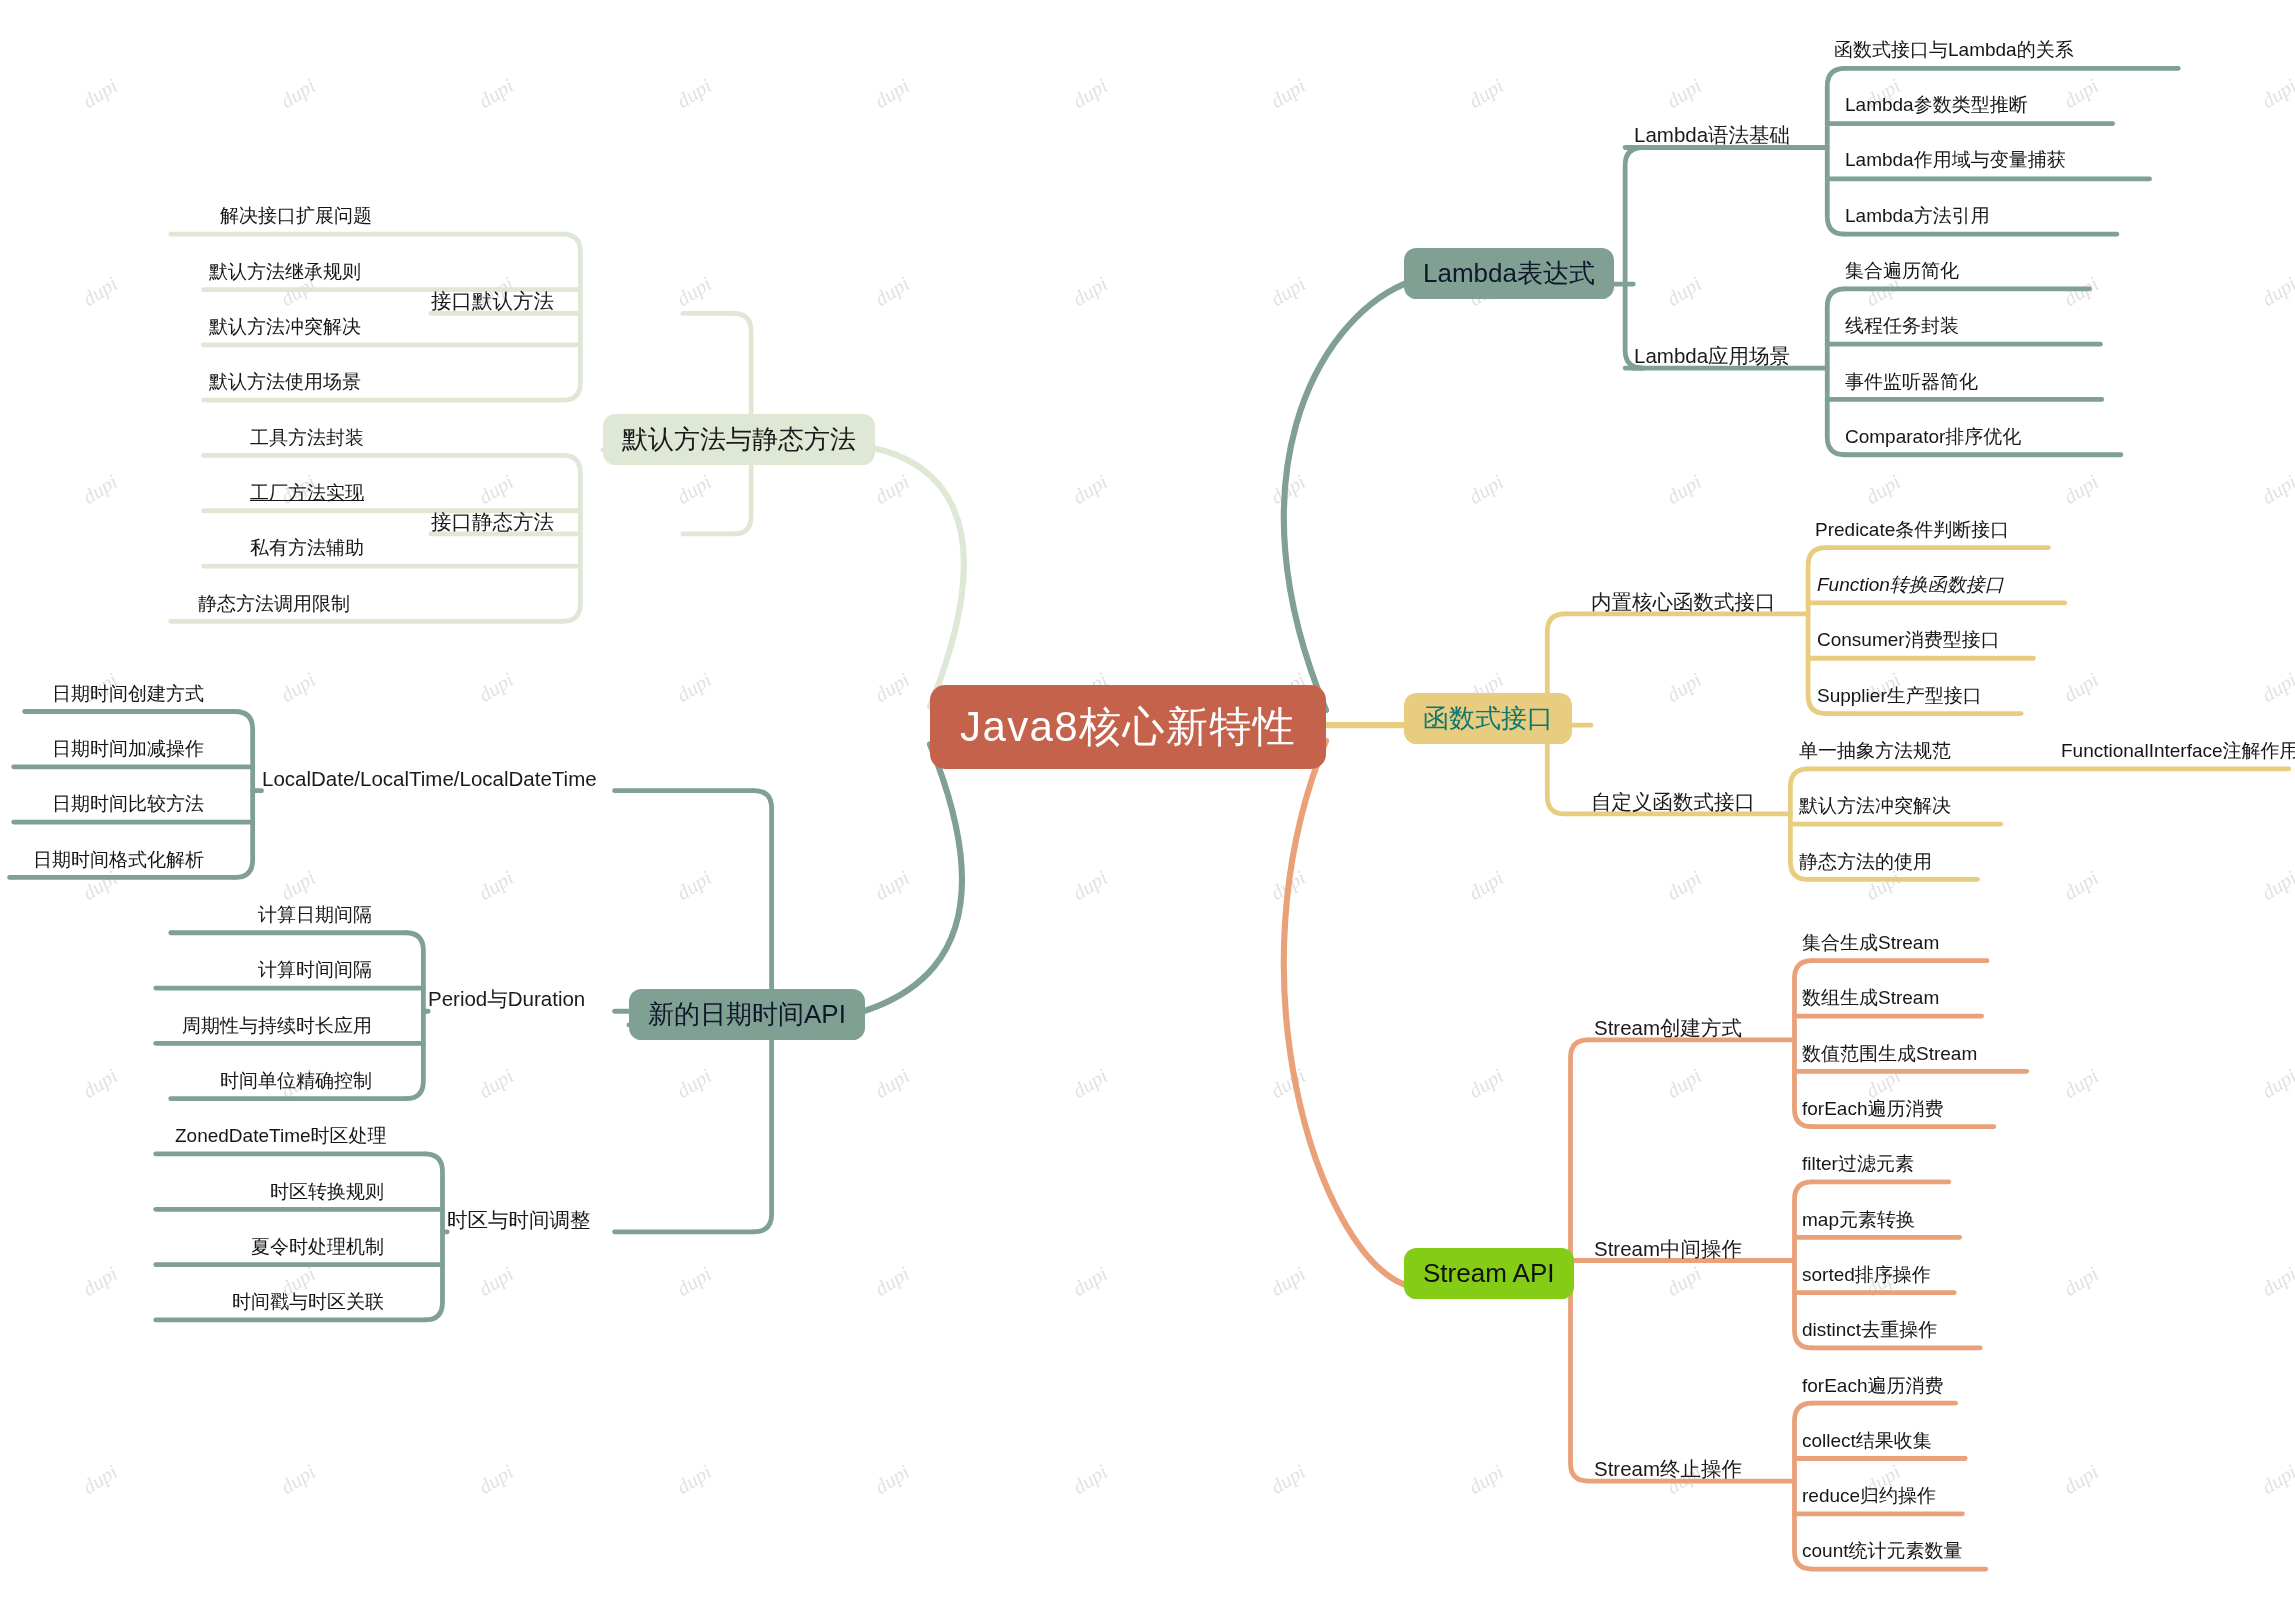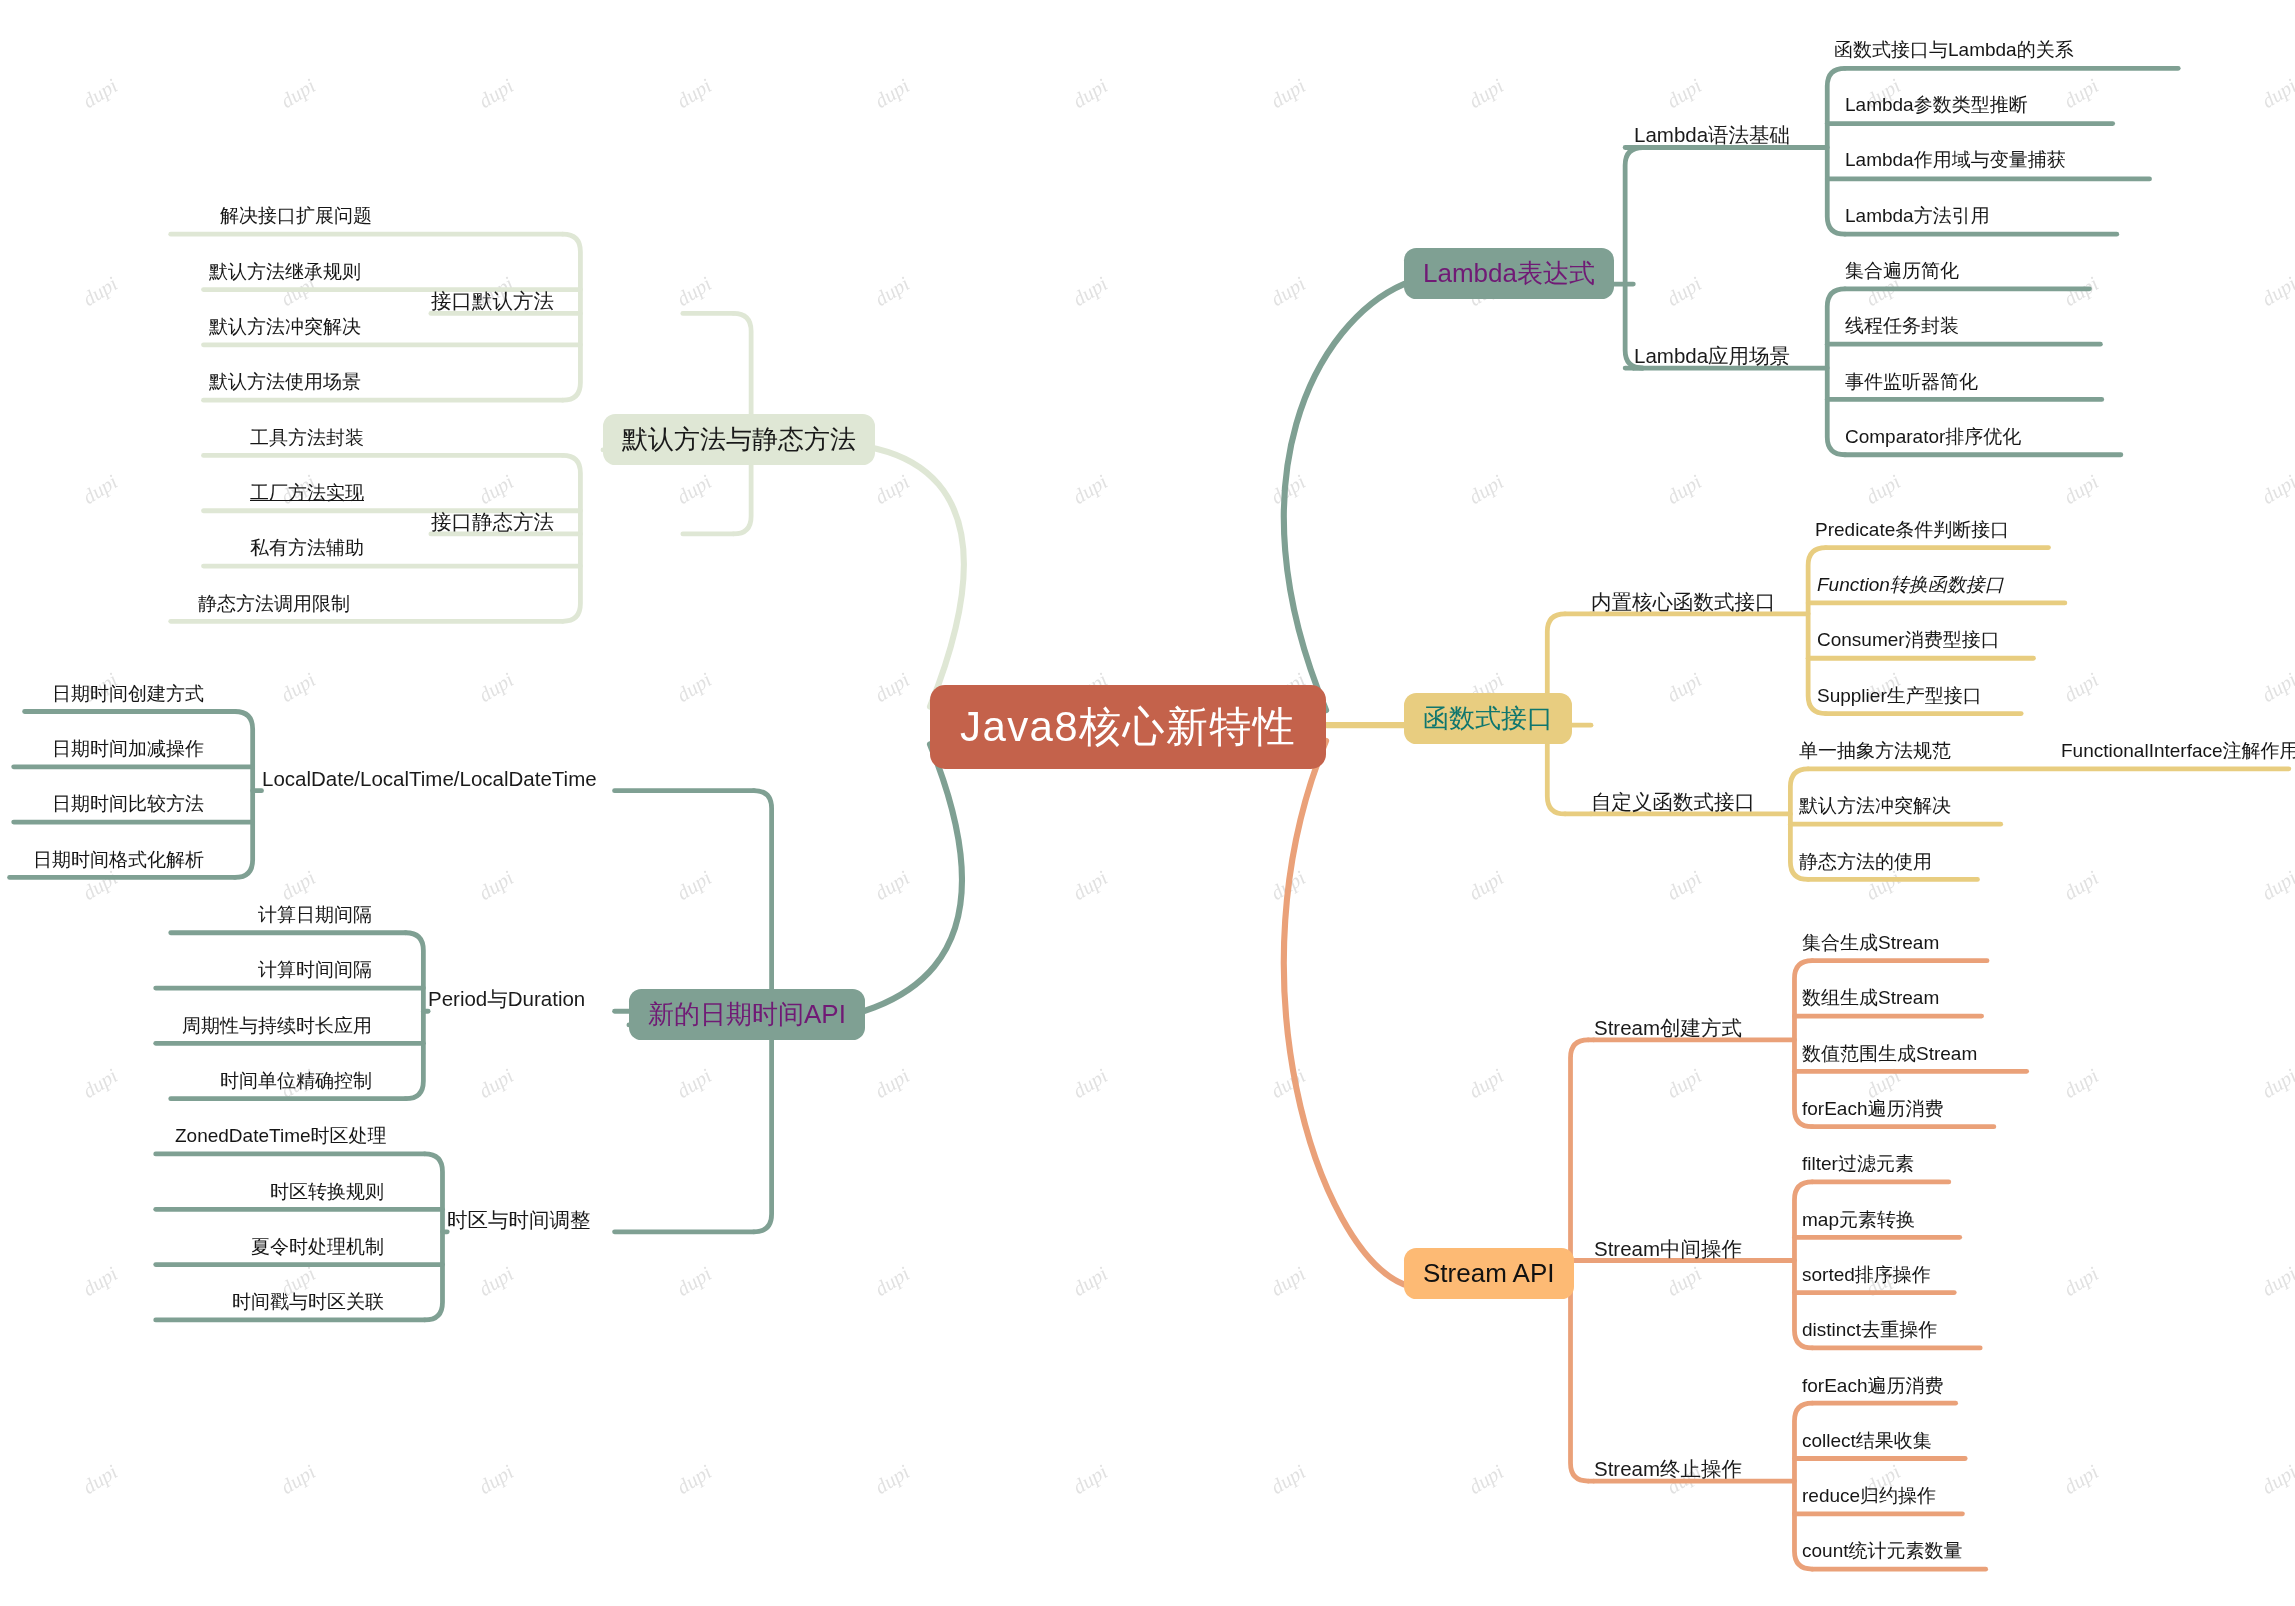--- a/index.html
+++ b/index.html
@@ -9,24 +9,24 @@
   .wm{position:absolute;color:#c9c9c9;font-size:20.5px;font-style:italic;
       transform:rotate(-32deg);opacity:.55;font-family:"Liberation Serif",serif;}
   #links{position:absolute;left:0;top:0;width:2295px;height:1606px;z-index:2;}
   .node{position:absolute;z-index:3;white-space:nowrap;box-sizing:border-box;}
 
   
   .root{border-radius:15px;background:#c4624b;color:#fff;font-size:42px;
         padding:18px 30px;letter-spacing:1.4px;line-height:1.15;}
   
   .pill{border-radius:12.3px;font-size:26px;padding:11px 19px;line-height:1.1;}
-  .pill.green-d{background:#7fa093;color:#701a75;}
+  .pill.green-d{background:#7fa093;color:#0f172a;}
   .pill.green-l{background:#dfe7d5;color:#1a1a1a;}
   .pill.gold{background:#e8cd80;color:#0f766e;}
-  .pill.orange{background:#fdba74;color:#111111;}
+  .pill.orange{background:#84cc16;color:#111111;}
   
   .l2{font-size:20.5px;color:#1a1a1a;line-height:1.1;}
   
   .l3{font-size:19px;color:#161616;line-height:1.1;}
 </style>
 </head>
 <body>
 
 <div id="stage">
 

